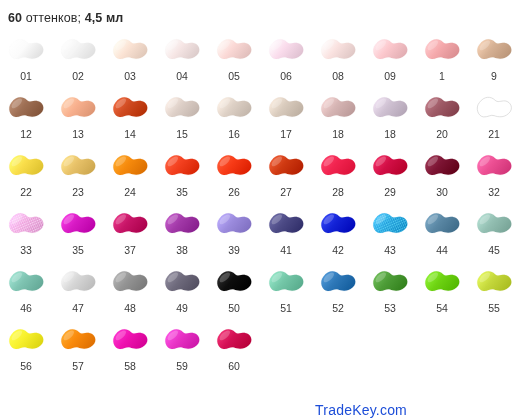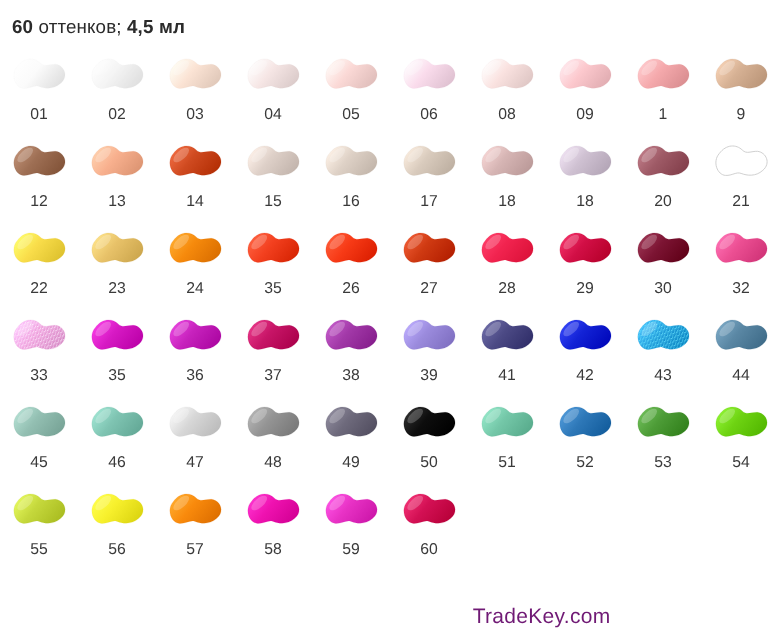--- a/index.html
+++ b/index.html
@@ -67,21 +67,21 @@
     color: #3a3a3a;
     line-height: 12px;
     margin-top: 0px;
     font-family: "Liberation Sans", "DejaVu Sans", sans-serif;
   }
   #watermark {
     position: absolute;
     right: 6px;
     bottom: 2px;
     font-size: 14px;
-    color: #701a75;
+    color: #1d4ed8;
     font-family: "Liberation Sans", "DejaVu Sans", sans-serif;
     letter-spacing: 0.2px;
     white-space: nowrap;
   }
 </style>
 </head>
 <body>
 
 <div id="page">
 
@@ -675,38 +675,20 @@
               <ellipse cx="33" cy="22" rx="13" ry="6" transform="rotate(-18 33 22)" fill="#ffffff" opacity="0.22"></ellipse>
             </g>
           </svg>
         </div>
         <div class="label">35</div>
       </div>
       <div class="cell">
         <div class="swatch-wrap">
           <svg class="swatch" viewBox="0 0 92 76">
             <defs>
-              <linearGradient id="g35" x1="0.15" y1="0" x2="0.85" y2="1">
-                <stop offset="0" stop-color="#e944df"></stop>
-                <stop offset="0.42" stop-color="#c722bd"></stop>
-                <stop offset="1" stop-color="#ab06a1"></stop>
-              </linearGradient>
-            </defs>
-            <g transform="rotate(-24 46 38)">
-              <path d="M 24 16 C 38 8, 50 14, 54 24 C 57 32, 64 30, 72 34 C 82 40, 82 56, 68 60 C 56 64, 46 58, 40 52 C 35 47, 28 50, 20 46 C 10 41, 11 22, 24 16 Z" fill="url(#g35)" stroke="#b510ab" stroke-width="0.5" stroke-opacity="0.35"></path>
-              <ellipse cx="33" cy="22" rx="13" ry="6" transform="rotate(-18 33 22)" fill="#ffffff" opacity="0.22"></ellipse>
-            </g>
-          </svg>
-        </div>
-        <div class="label">36</div>
-      </div>
-      <div class="cell">
-        <div class="swatch-wrap">
-          <svg class="swatch" viewBox="0 0 92 76">
-            <defs>
               <linearGradient id="g36" x1="0.15" y1="0" x2="0.85" y2="1">
                 <stop offset="0" stop-color="#e93789"></stop>
                 <stop offset="0.42" stop-color="#c71567"></stop>
                 <stop offset="1" stop-color="#ab004b"></stop>
               </linearGradient>
             </defs>
             <g transform="rotate(-24 46 38)">
               <path d="M 24 16 C 38 8, 50 14, 54 24 C 57 32, 64 30, 72 34 C 82 40, 82 56, 68 60 C 56 64, 46 58, 40 52 C 35 47, 28 50, 20 46 C 10 41, 11 22, 24 16 Z" fill="url(#g36)" stroke="#b50355" stroke-width="0.5" stroke-opacity="0.35"></path>
               <ellipse cx="33" cy="22" rx="13" ry="6" transform="rotate(-18 33 22)" fill="#ffffff" opacity="0.22"></ellipse>
             </g>

